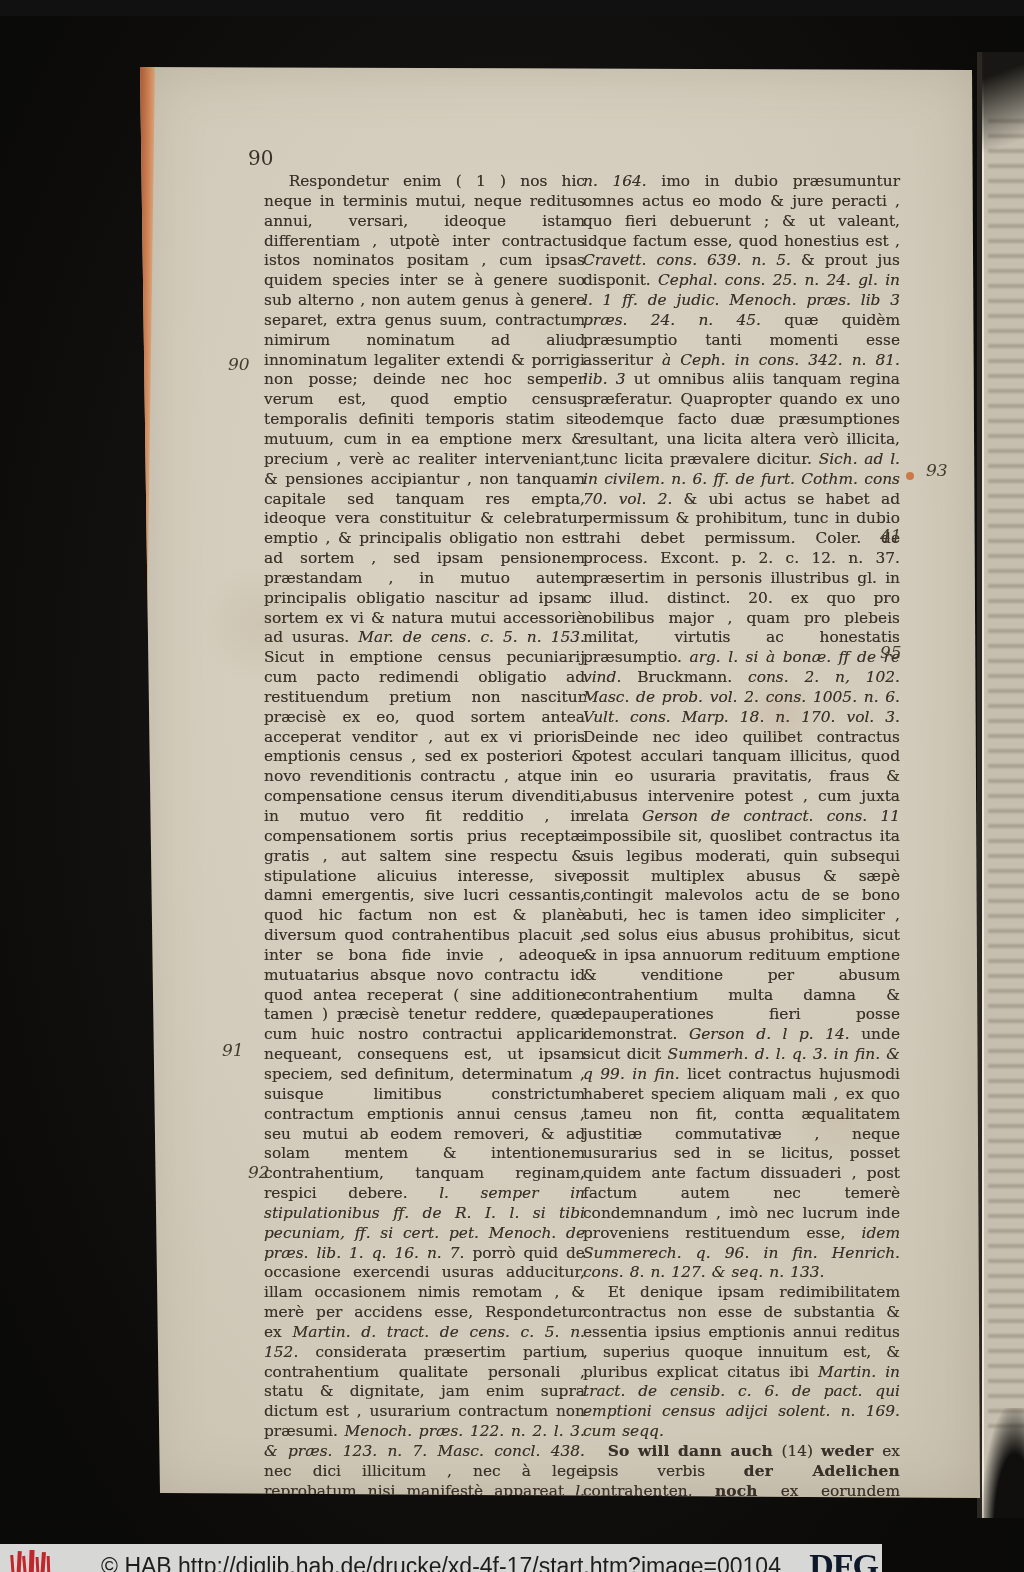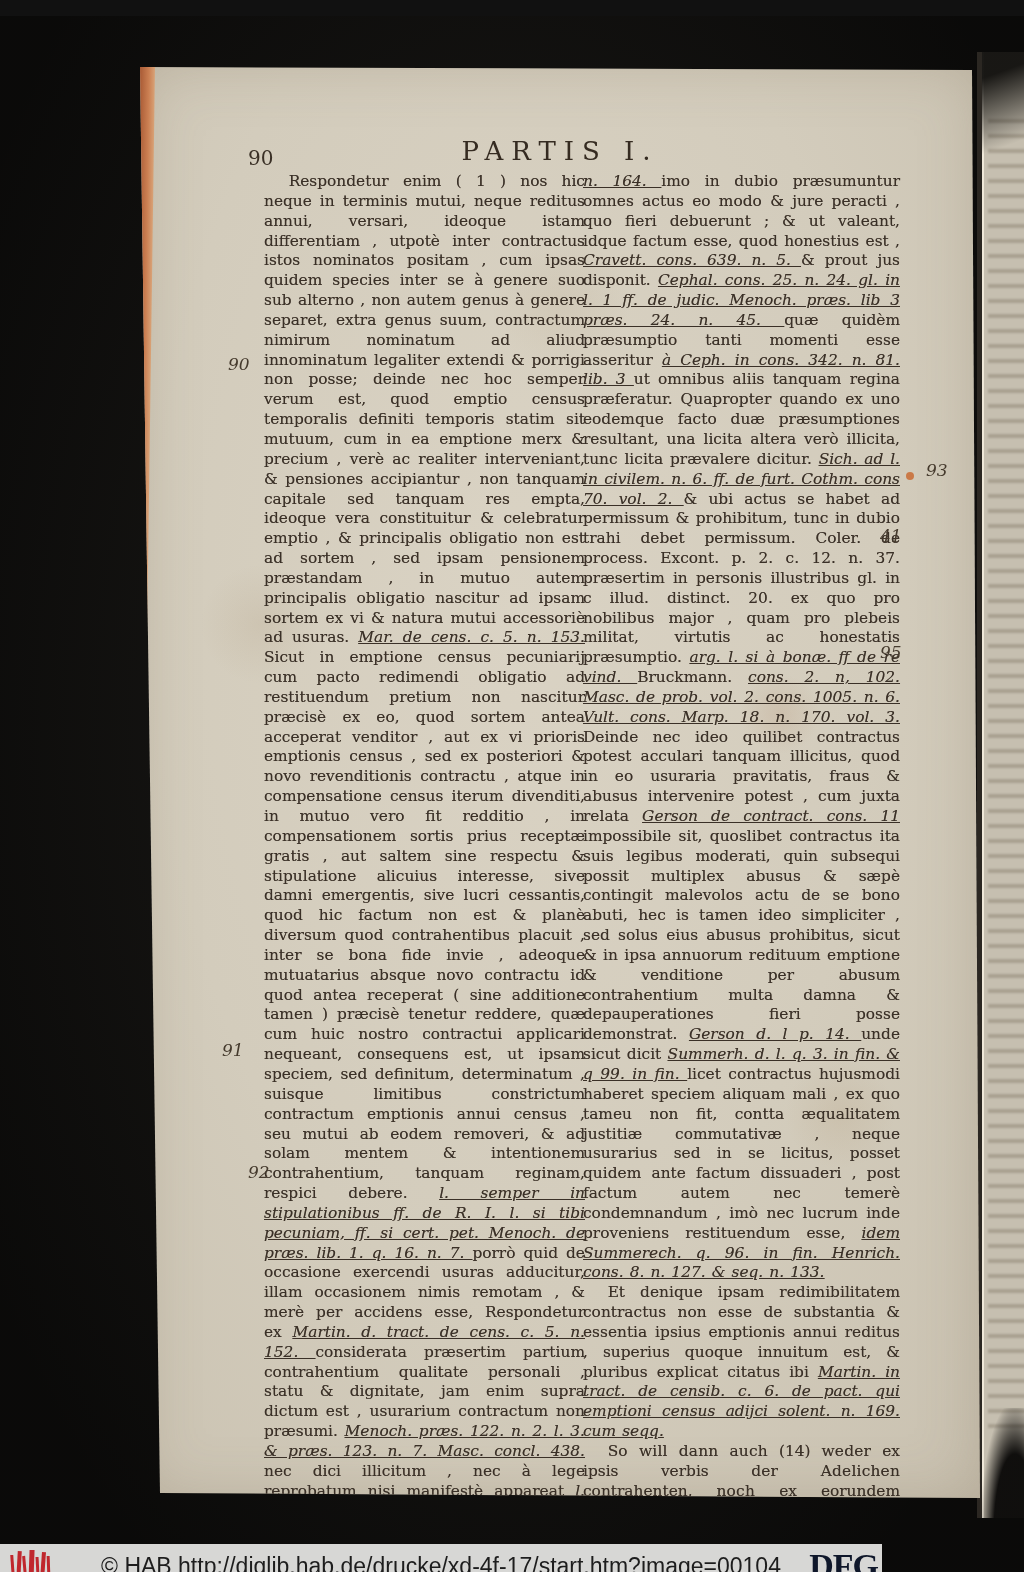--- a/index.html
+++ b/index.html
@@ -40,22 +40,22 @@
   .folio{position:absolute;left:108px;top:82px;font-size:20px;color:#3a3026;}
   .running-title{position:absolute;left:0;top:72px;width:840px;text-align:center;
     font-size:26px;letter-spacing:8px;color:#352b21;}
 
   .col{position:absolute;top:108px;color:#3a3027;font-size:15.4px;line-height:19.85px;
     text-align:justify;word-spacing:1.2px;text-shadow:0 0 .4px rgba(58,48,39,.55);}
   .col-left{left:124px;width:321px;}
   .col-right{left:443px;width:317px;}
   .col p{margin:0;}
   .col p.indent{text-indent:1.6em;}
-  .seg-italic{font-style:italic;text-decoration:underline;}
-  .seg-fraktur{font-weight:normal;letter-spacing:.2px;}
+  .seg-italic{font-style:italic;}
+  .seg-fraktur{font-weight:bold;letter-spacing:.2px;}
 
   .margin-num{position:absolute;font-size:17px;color:#453a2d;font-style:italic;}
   .mn-l90{left:88px;top:290px;}
   .mn-l91{left:82px;top:976px;}
   .mn-l92{left:108px;top:1098px;}
   .mn-r93{left:786px;top:396px;}
   .mn-r94{left:740px;top:462px;}
   .mn-r95{left:740px;top:578px;}
   .orange-dot{position:absolute;left:766px;top:408px;width:8px;height:8px;border-radius:50%;
     background:#c96b33;opacity:.85;}
@@ -78,21 +78,20 @@
     <div class="faint-lines"></div>
     <div class="top-shade"></div>
     <div class="bottom-shade"></div>
   </div>
 
   <div class="paper">
     <div class="red-edge"></div>
     <div class="stains"></div>
 
     <div class="folio">90</div>
-    <div class="running-title">PARTIS I.</div>
 
     <div class="col col-left">
         <p class="indent"><span class="seg-roman">Respondetur enim ( 1 ) nos hic neque in terminis mutui, neque reditus annui, versari, ideoque istam differentiam , utpotè inter contractus istos nominatos positam , cum ipsas quidem species inter se à genere suo sub alterno , non autem genus à genere separet, extra genus suum, contractum nimirum nominatum ad aliud innominatum legaliter extendi &amp; porrigi non posse; deinde nec hoc semper verum est, quod emptio census temporalis definiti temporis statim sit mutuum, cum in ea emptione merx &amp; precium , verè ac realiter interveniant, &amp; pensiones accipiantur , non tanquam capitale sed tanquam res empta, ideoque vera constituitur &amp; celebratur emptio , &amp; principalis obligatio non est ad sortem , sed ipsam pensionem præstandam , in mutuo autem principalis obligatio nascitur ad ipsam sortem ex vi &amp; natura mutui accessoriè ad usuras. </span><span class="seg-italic">Mar. de cens. c. 5. n. 153. </span><span class="seg-roman">Sicut in emptione census pecuniarij cum pacto redimendi obligatio ad restituendum pretium non nascitur præcisè ex eo, quod sortem antea acceperat venditor , aut ex vi prioris emptionis census , sed ex posteriori &amp; novo revenditionis contractu , atque in compensatione census iterum divenditi, in mutuo vero fit redditio , in compensationem sortis prius receptæ gratis , aut saltem sine respectu &amp; stipulatione alicuius interesse, sive damni emergentis, sive lucri cessantis, quod hic factum non est &amp; planè diversum quod contrahentibus placuit , inter se bona fide invie , adeoque mutuatarius absque novo contractu id quod antea receperat ( sine additione tamen ) præcisè tenetur reddere, quæ cum huic nostro contractui applicari nequeant, consequens est, ut ipsam speciem, sed definitum, determinatum , suisque limitibus constrictum contractum emptionis annui census , seu mutui ab eodem removeri, &amp; ad solam mentem &amp; intentionem contrahentium, tanquam reginam, respici debere. </span><span class="seg-italic">l. semper in stipulationibus ff. de R. I. l. si tibi pecuniam, ff. si cert. pet. Menoch. de præs. lib. 1. q. 16. n. 7. </span><span class="seg-roman">porrò quid de occasione exercendi usuras adducitur, illam occasionem nimis remotam , &amp; merè per accidens esse, Respondetur ex </span><span class="seg-italic">Martin. d. tract. de cens. c. 5. n. 152. </span><span class="seg-roman">considerata præsertim partium contrahentium qualitate personali , statu &amp; dignitate, jam enim supra dictum est , usurarium contractum non præsumi. </span><span class="seg-italic">Menoch. præs. 122. n. 2. l. 3. &amp; præs. 123. n. 7. Masc. concl. 438. </span><span class="seg-roman">nec dici illicitum , nec à lege reprobatum nisi manifestè appareat </span><span class="seg-italic">l. prævaricationis. § fin ff. de prævar. c fin. 31. q. ult. c. præterea. 23. dist. </span><span class="seg-roman">&amp; vitandam illam interpretationem , quam usurariam pravitatem inducit. </span><span class="seg-italic">Dec. cons. 35. n. 44. Vol. 2. Goedd. cons. Marp. Vol. 1. cons. 28.</span></p>
       </div>
     <div class="col col-right">
         <p><span class="seg-italic">n. 164. </span><span class="seg-roman">imo in dubio præsumuntur omnes actus eo modo &amp; jure peracti , quo fieri debuerunt ; &amp; ut valeant, idque factum esse, quod honestius est , </span><span class="seg-italic">Cravett. cons. 639. n. 5. </span><span class="seg-roman">&amp; prout jus disponit. </span><span class="seg-italic">Cephal. cons. 25. n. 24. gl. in l. 1 ff. de judic. Menoch. præs. lib 3 præs. 24. n. 45. </span><span class="seg-roman">quæ quidèm præsumptio tanti momenti esse asseritur </span><span class="seg-italic">à Ceph. in cons. 342. n. 81. lib. 3 </span><span class="seg-roman">ut omnibus aliis tanquam regina præferatur. Quapropter quando ex uno eodemque facto duæ præsumptiones resultant, una licita altera verò illicita, tunc licita prævalere dicitur. </span><span class="seg-italic">Sich. ad l. in civilem. n. 6. ff. de furt. Cothm. cons 70. vol. 2. </span><span class="seg-roman">&amp; ubi actus se habet ad permissum &amp; prohibitum, tunc in dubio trahi debet permissum. Coler. de process. Excont. p. 2. c. 12. n. 37. præsertim in personis illustribus gl. in c illud. distinct. 20. ex quo pro nobilibus major , quam pro plebeis militat, virtutis ac honestatis præsumptio. </span><span class="seg-italic">arg. l. si à bonæ. ff de re vind. </span><span class="seg-roman">Bruckmann. </span><span class="seg-italic">cons. 2. n, 102. Masc. de prob. vol. 2. cons. 1005. n. 6. Vult. cons. Marp. 18. n. 170. vol. 3. </span><span class="seg-roman">Deinde nec ideo quilibet contractus potest acculari tanquam illicitus, quod in eo usuraria pravitatis, fraus &amp; abusus intervenire potest , cum juxta relata </span><span class="seg-italic">Gerson de contract. cons. 11 </span><span class="seg-roman">impossibile sit, quoslibet contractus ita suis legibus moderati, quin subsequi possit multiplex abusus &amp; sæpè contingit malevolos actu de se bono abuti, hec is tamen ideo simpliciter , sed solus eius abusus prohibitus, sicut &amp; in ipsa annuorum redituum emptione &amp; venditione per abusum contrahentium multa damna &amp; depauperationes fieri posse demonstrat. </span><span class="seg-italic">Gerson d. l p. 14. </span><span class="seg-roman">unde sicut dicit </span><span class="seg-italic">Summerh. d. l. q. 3. in fin. &amp; q 99. in fin. </span><span class="seg-roman">licet contractus hujusmodi haberet speciem aliquam mali , ex quo tameu non fit, contta æqualitatem justitiæ commutativæ , neque usurarius sed in se licitus, posset quidem ante factum dissuaderi , post factum autem nec temerè condemnandum , imò nec lucrum inde proveniens restituendum esse, </span><span class="seg-italic">idem Summerech. q. 96. in fin. Henrich. cons. 8. n. 127. &amp; seq. n. 133.</span></p>
         <p class="indent"><span class="seg-roman">Et denique ipsam redimibilitatem contractus non esse de substantia &amp; essentia ipsius emptionis annui reditus , superius quoque innuitum est, &amp; pluribus explicat citatus ibi </span><span class="seg-italic">Martin. in tract. de censib. c. 6. de pact. qui emptioni census adijci solent. n. 169. cum seqq.</span></p>
         <p class="indent"><span class="seg-fraktur">So will dann auch </span><span class="seg-roman">(14) </span><span class="seg-fraktur">weder </span><span class="seg-roman">ex ipsis verbis </span><span class="seg-fraktur">der Adelichen </span><span class="seg-roman">contrahenten, </span><span class="seg-fraktur">noch </span><span class="seg-roman">ex eorundem effectu &amp; efficacia sufficienter </span><span class="seg-fraktur">erscheinen / daß dieselbe uff einige beständige </span><span class="seg-roman">emptionem &amp; venditionem annui reditus </span><span class="seg-fraktur">ihr eigentlich absehen genommen / oder sich </span></p>
       </div>
 

